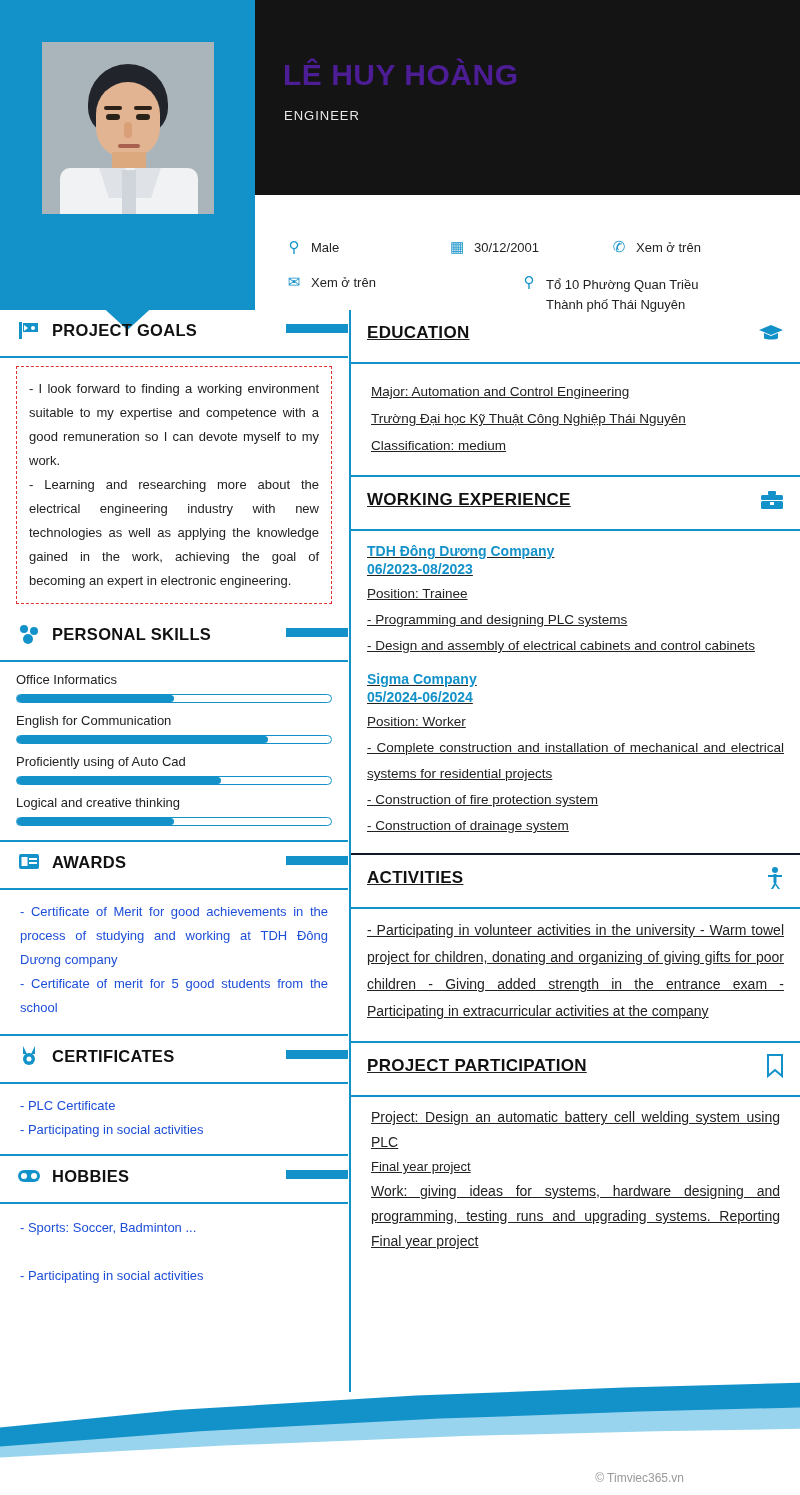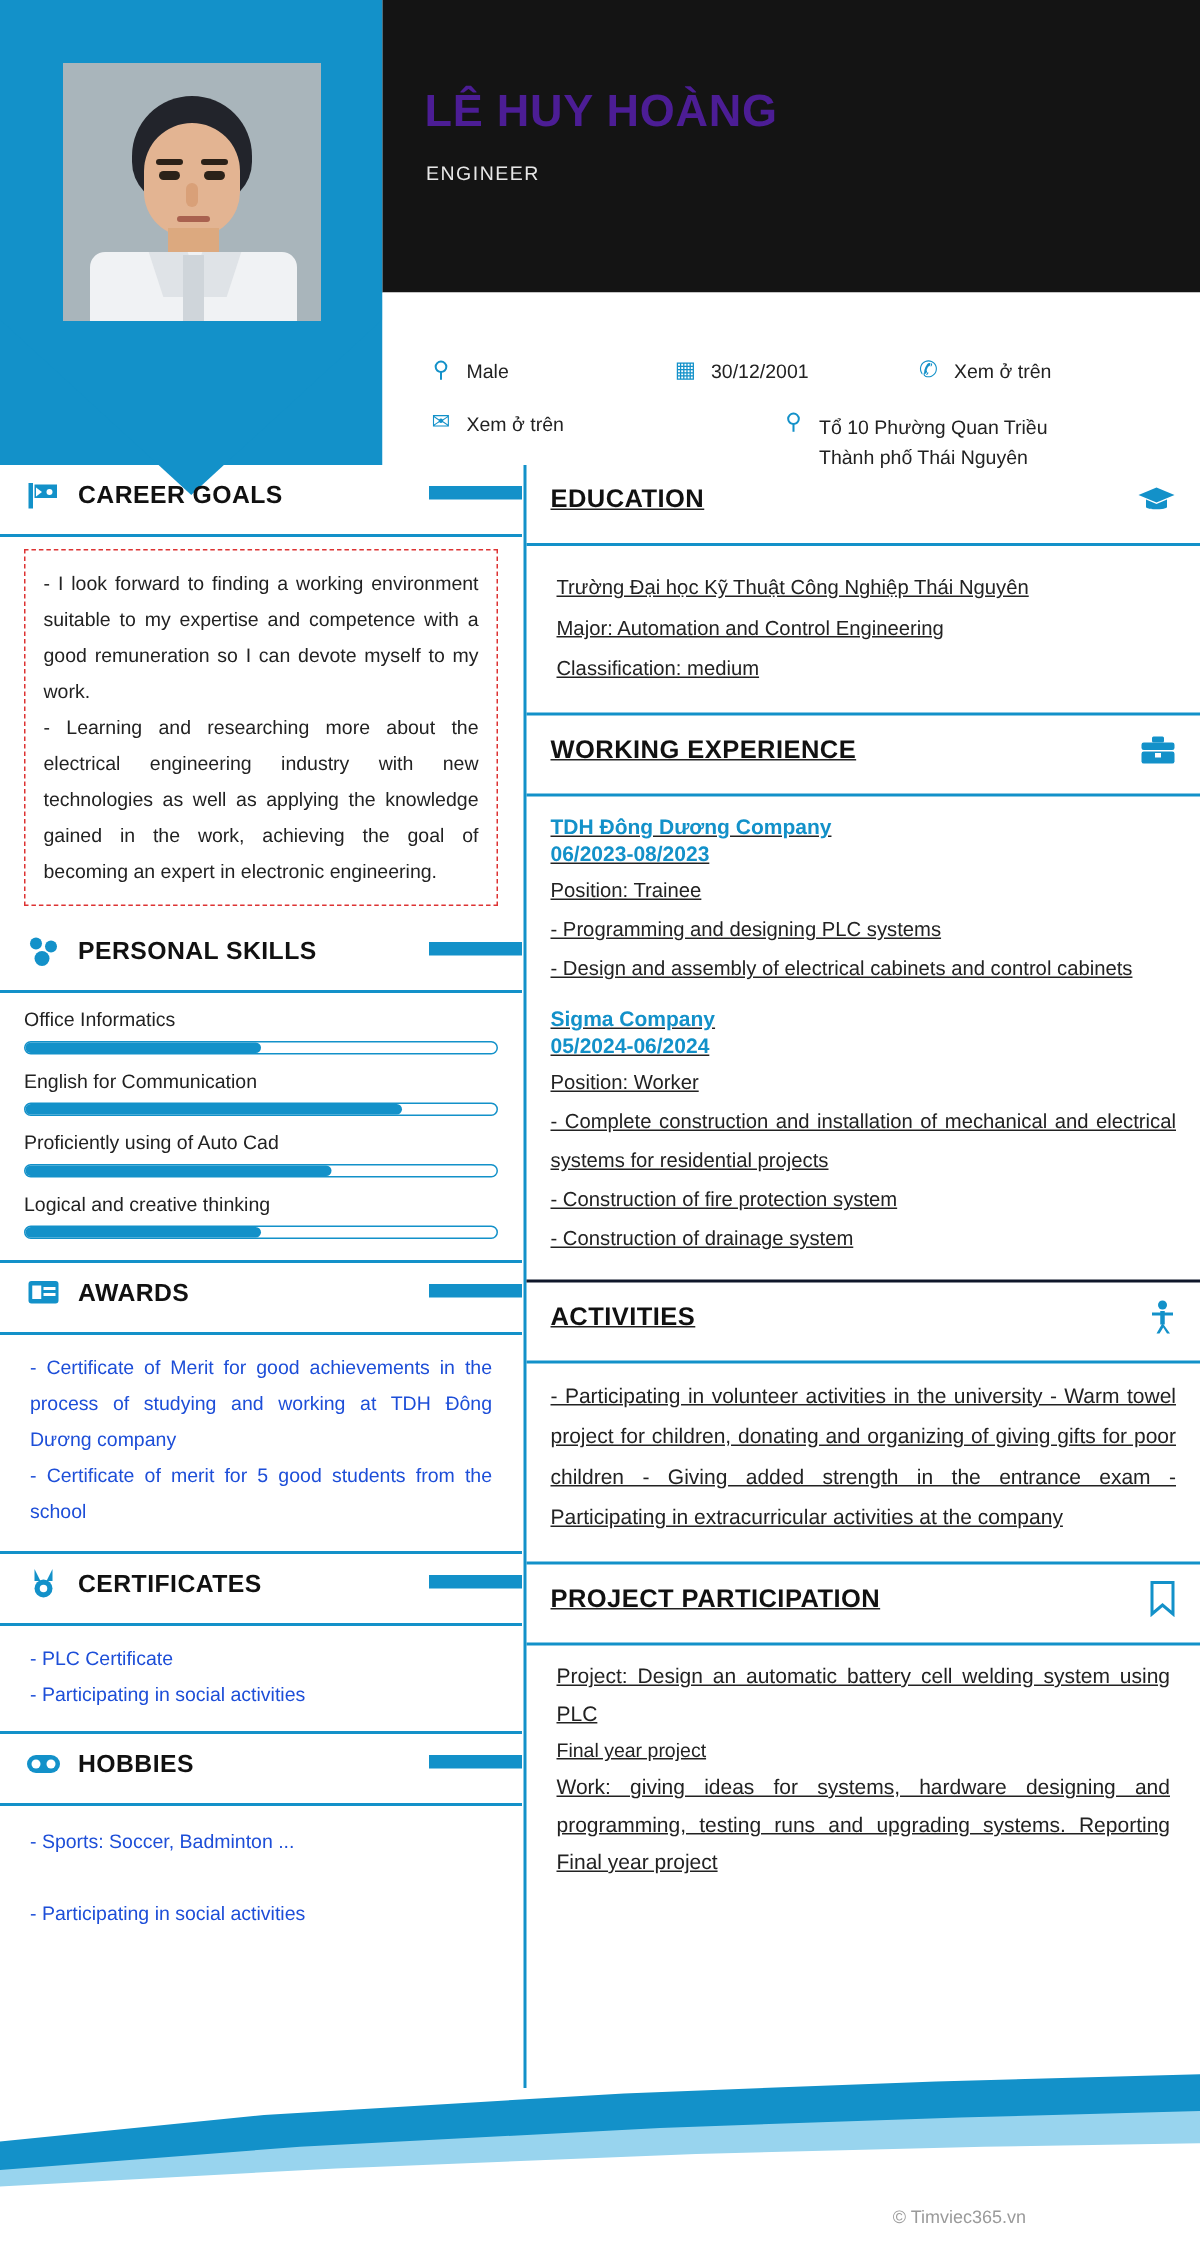--- a/index.html
+++ b/index.html
@@ -191,21 +191,21 @@
       <div class="sec">
         <div class="sec-hdr">
           <span class="hicon">
             <svg width="22" height="20" viewBox="0 0 22 20">
                 <rect x="1" y="2" width="3" height="17" fill="#1391c9"></rect>
                 <path d="M5 3 H20 V12 H5 Z" fill="#1391c9"></path>
                 <path d="M6 5 l4 3 l-4 3z" fill="#fff"></path>
                 <circle cx="15" cy="8" r="2" fill="#fff"></circle>
               </svg>
           </span>
-          <span class="sec-title">CAREER GOALS</span>
+          <span class="sec-title">PROJECT GOALS</span>
           <span class="hdr-bar" style="width:62px; right:-16px;"></span>
         </div>
         <div class="hline hline-left"></div>
         <div class="goal-box">
           <p style="margin:0">- I look forward to finding a working environment suitable to my expertise and competence with a good remuneration so I can devote myself to my work.</p>
           <p style="margin:0">- Learning and researching more about the electrical engineering industry with new technologies as well as applying the knowledge gained in the work, achieving the goal of becoming an expert in electronic engineering.</p>
         </div>
       </div>
 
       <div class="sec">
@@ -316,22 +316,22 @@
           <span class="sec-title">EDUCATION</span>
           <span class="hicon">
             <svg width="26" height="20" viewBox="0 0 26 20">
                 <path d="M13 2 L25 7 L13 12 L1 7 Z" fill="#1391c9"></path>
                 <path d="M6 10 v5 c0 2 14 2 14 0 v-5 l-7 3 z" fill="#1391c9"></path>
               </svg>
           </span>
         </div>
         <div class="hline hline-right"></div>
         <div class="edu" style="padding:14px 4px 16px 4px;">
+          <p>Major: Automation and Control Engineering</p>
           <p>Trường Đại học Kỹ Thuật Công Nghiệp Thái Nguyên</p>
-          <p>Major: Automation and Control Engineering</p>
           <p>Classification: medium</p>
         </div>
       </div>
 
       <div class="sec" style="border-top:2px solid #1391c9;">
         <div class="right-hdr">
           <span class="sec-title">WORKING EXPERIENCE</span>
           <span class="hicon">
             <svg width="24" height="22" viewBox="0 0 24 22">
                 <rect x="8" y="2" width="8" height="4" rx="1" fill="#1391c9"></rect>

